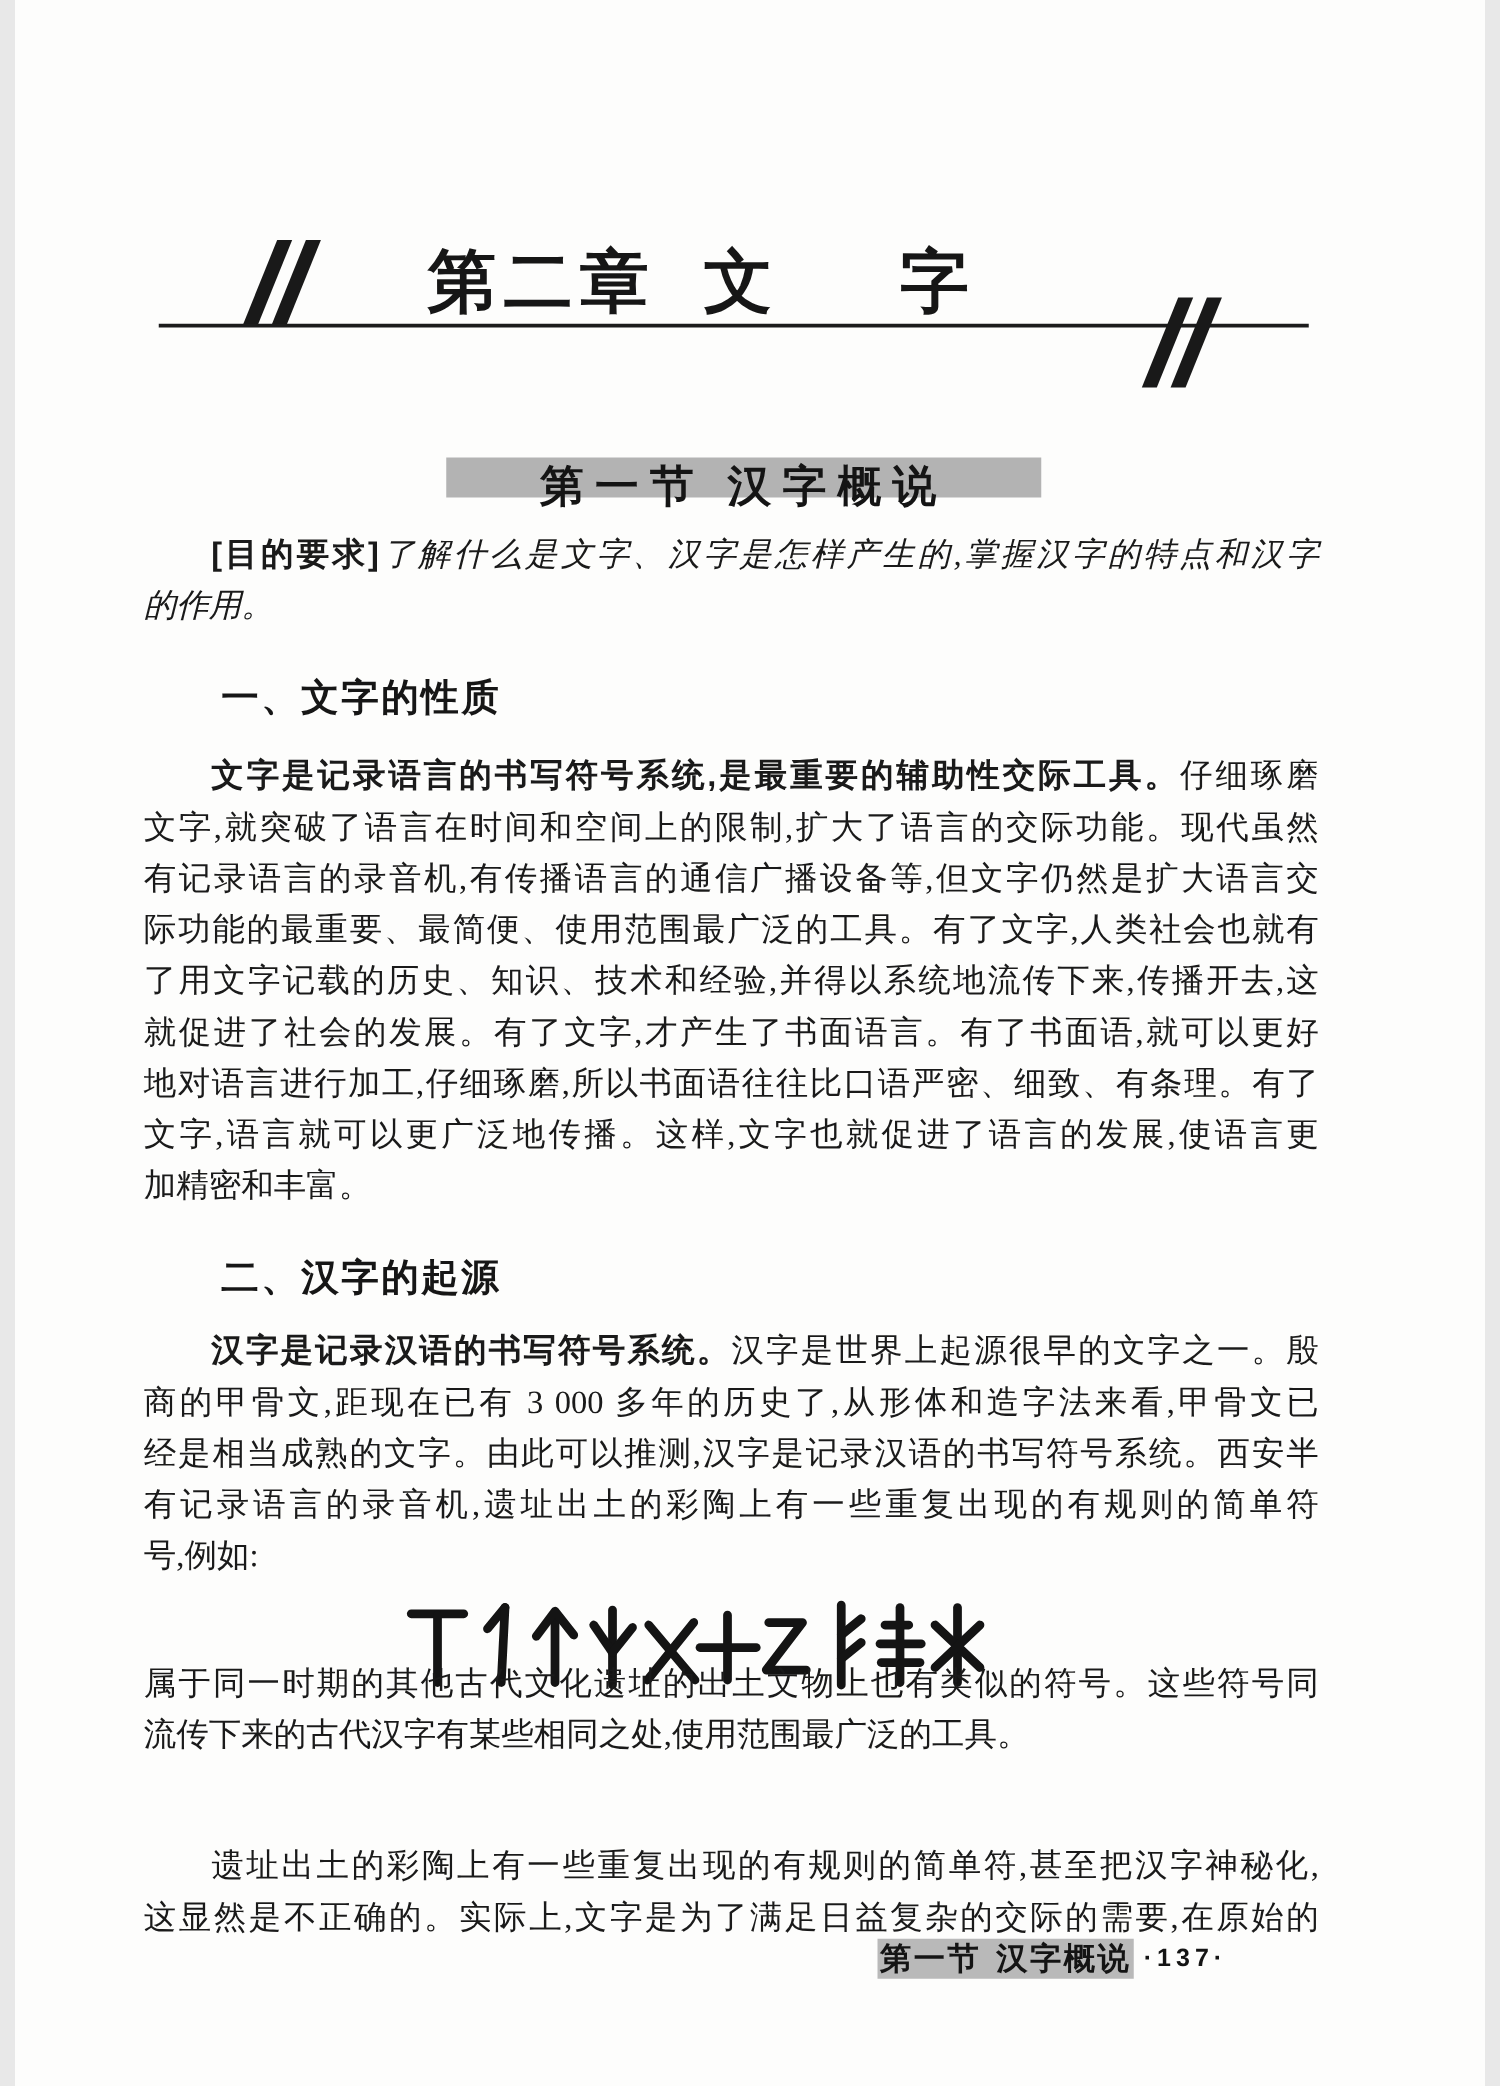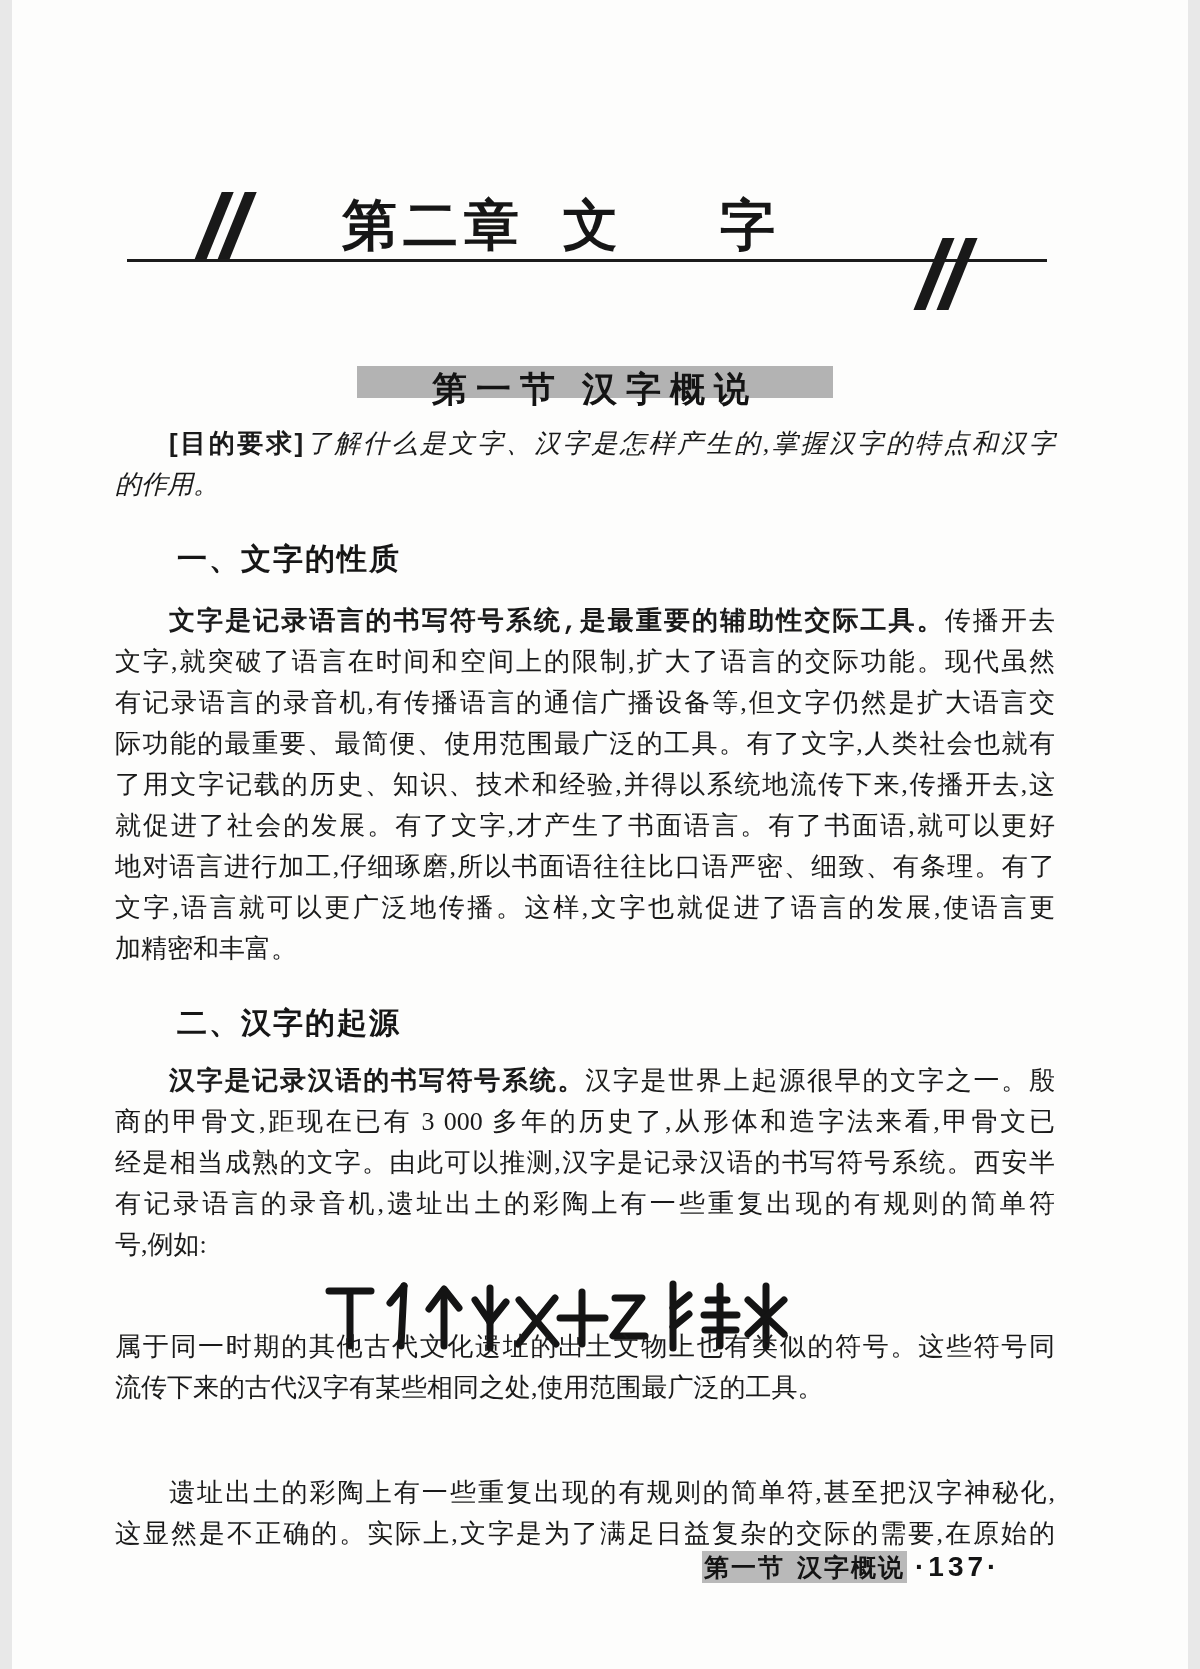--- a/index.html
+++ b/index.html
@@ -34,21 +34,21 @@
   .banner-text .sp{display:inline-block;width:18px;}
   
   .para{position:absolute;left:103px;width:940px;}
   .bline{
     box-sizing:border-box;width:940px;height:41px;line-height:41px;
     font-size:26px;white-space:nowrap;
     text-align:justify;text-align-last:justify;
   }
   .bline.last{text-align:left;text-align-last:left;}
   .bline.indent{padding-left:54px;}
-  .lead-b{font-family:Liberation Mono, monospace;font-weight:bold;}
+  .lead-b{font-family:Liberation Sans, sans-serif;font-weight:bold;}
   .obj-label{font-family:"Liberation Sans","DejaVu Sans",sans-serif;font-weight:bold;font-style:normal;}
   .obj-text{font-style:italic;}
   .subhead{
     position:absolute;left:165px;height:38px;line-height:38px;
     font-family:"Liberation Sans","DejaVu Sans",sans-serif;
     font-weight:bold;font-size:30px;letter-spacing:2px;color:#161616;white-space:nowrap;
   }
   .subhead1{top:540px;}
   .subhead2{top:1004px;}
   
@@ -57,21 +57,21 @@
   .footer-box{position:absolute;left:690px;top:1551px;width:205px;height:32px;background:#b9b9b9;}
   .footer-text{
     position:absolute;left:690px;top:1551px;width:205px;height:32px;line-height:33px;
     text-align:center;font-size:25px;font-weight:600;letter-spacing:2px;color:#141414;
     font-family:"Liberation Serif","DejaVu Serif",serif;white-space:nowrap;
   }
   .footer-text .sp{display:inline-block;width:12px;}
   .page-num{
     position:absolute;left:903px;top:1549px;height:36px;line-height:36px;
     font-family:"Liberation Sans","DejaVu Sans",sans-serif;
-    font-weight:bold;font-size:28px;letter-spacing:4px;color:#141414;
+    font-weight:bold;font-size:20px;letter-spacing:4px;color:#141414;
   }
 </style>
 </head>
 <body>
 
 <div class="page">
 
   <div class="dslash dslash-left">
     <div class="bar"></div>
     <div class="bar"></div>
@@ -92,21 +92,21 @@
   <div class="banner-bar"></div>
   <div class="banner-text"><span>第一节</span><span class="sp"></span><span>汉字概说</span></div>
 
   <div class="para" style="top:423px;">
     <div class="bline indent"><span class="obj-label">[目的要求]</span><span class="obj-text">了解什么是文字、汉字是怎样产生的,掌握汉字的特点和汉字</span></div>
     <div class="bline last obj-text">的作用。</div>
   </div>
 
   <div class="subhead subhead1">一、文字的性质</div>
   <div class="para" style="top:600px;">
-    <div class="bline indent"><span class="lead-b">文字是记录语言的书写符号系统,是最重要的辅助性交际工具。</span><span>传播开去</span></div>
+    <div class="bline indent"><span class="lead-b">文字是记录语言的书写符号系统,是最重要的辅助性交际工具。</span><span>仔细琢磨</span></div>
     <div class="bline">文字,就突破了语言在时间和空间上的限制,扩大了语言的交际功能。现代虽然</div>
     <div class="bline">有记录语言的录音机,有传播语言的通信广播设备等,但文字仍然是扩大语言交</div>
     <div class="bline">际功能的最重要、最简便、使用范围最广泛的工具。有了文字,人类社会也就有</div>
     <div class="bline">了用文字记载的历史、知识、技术和经验,并得以系统地流传下来,传播开去,这</div>
     <div class="bline">就促进了社会的发展。有了文字,才产生了书面语言。有了书面语,就可以更好</div>
     <div class="bline">地对语言进行加工,仔细琢磨,所以书面语往往比口语严密、细致、有条理。有了</div>
     <div class="bline">文字,语言就可以更广泛地传播。这样,文字也就促进了语言的发展,使语言更</div>
     <div class="bline last">加精密和丰富。</div>
   </div>
 

